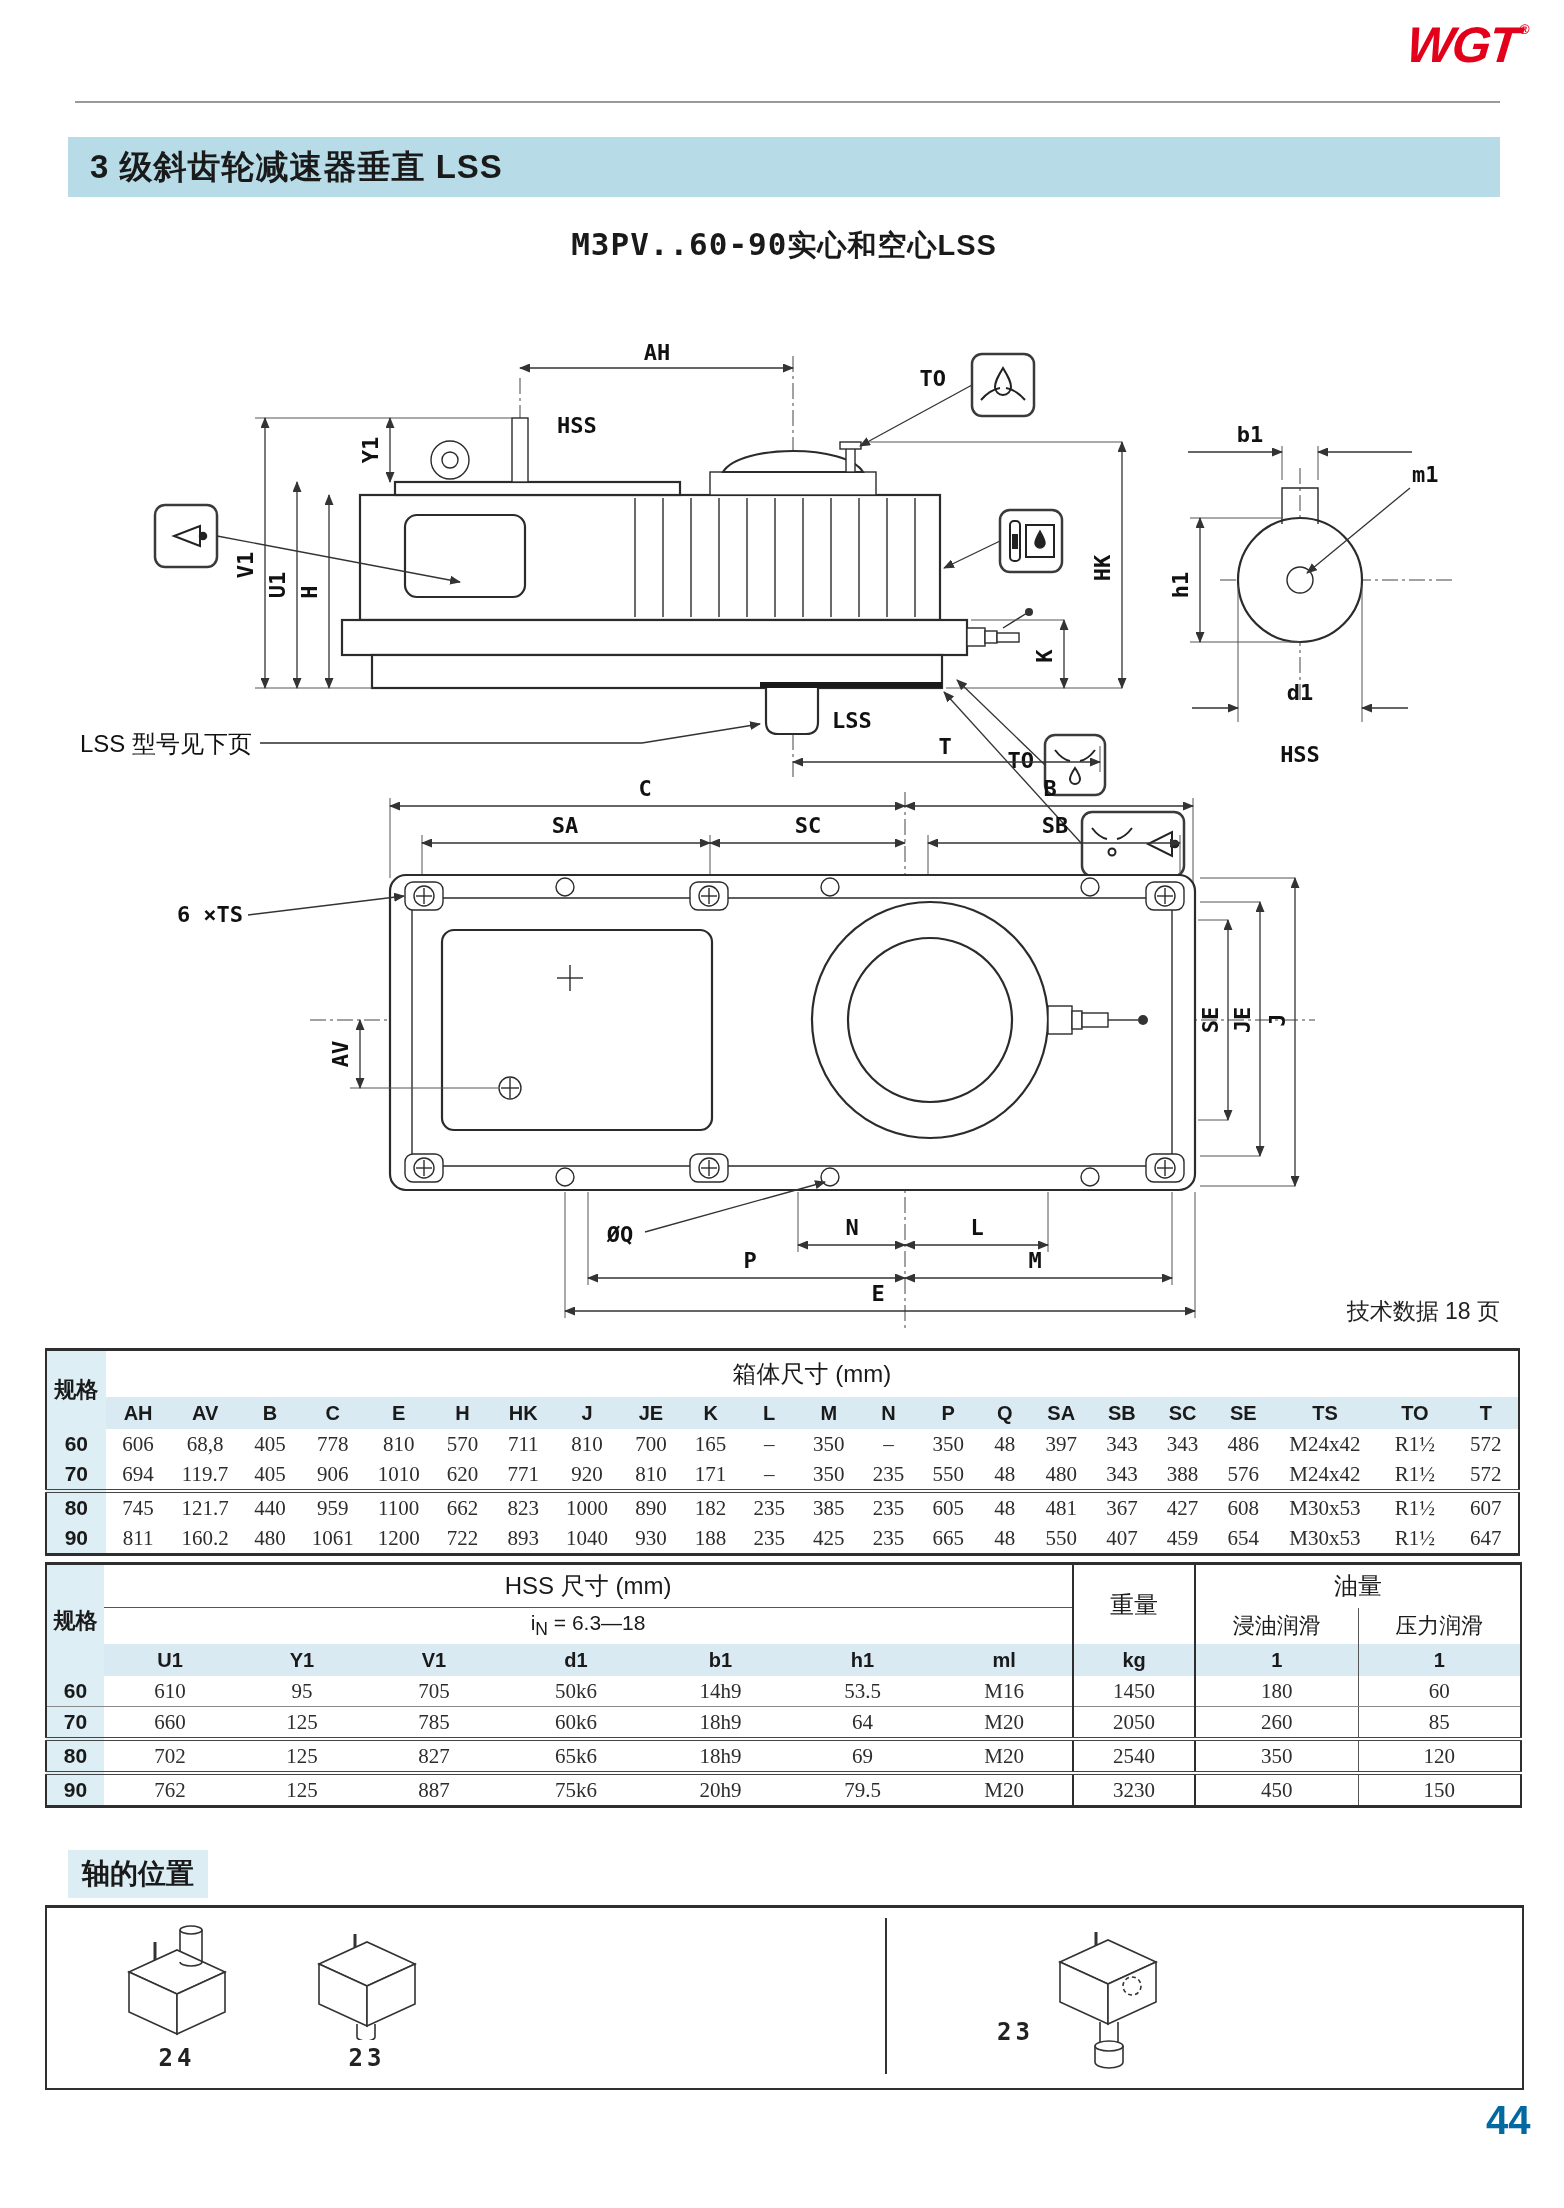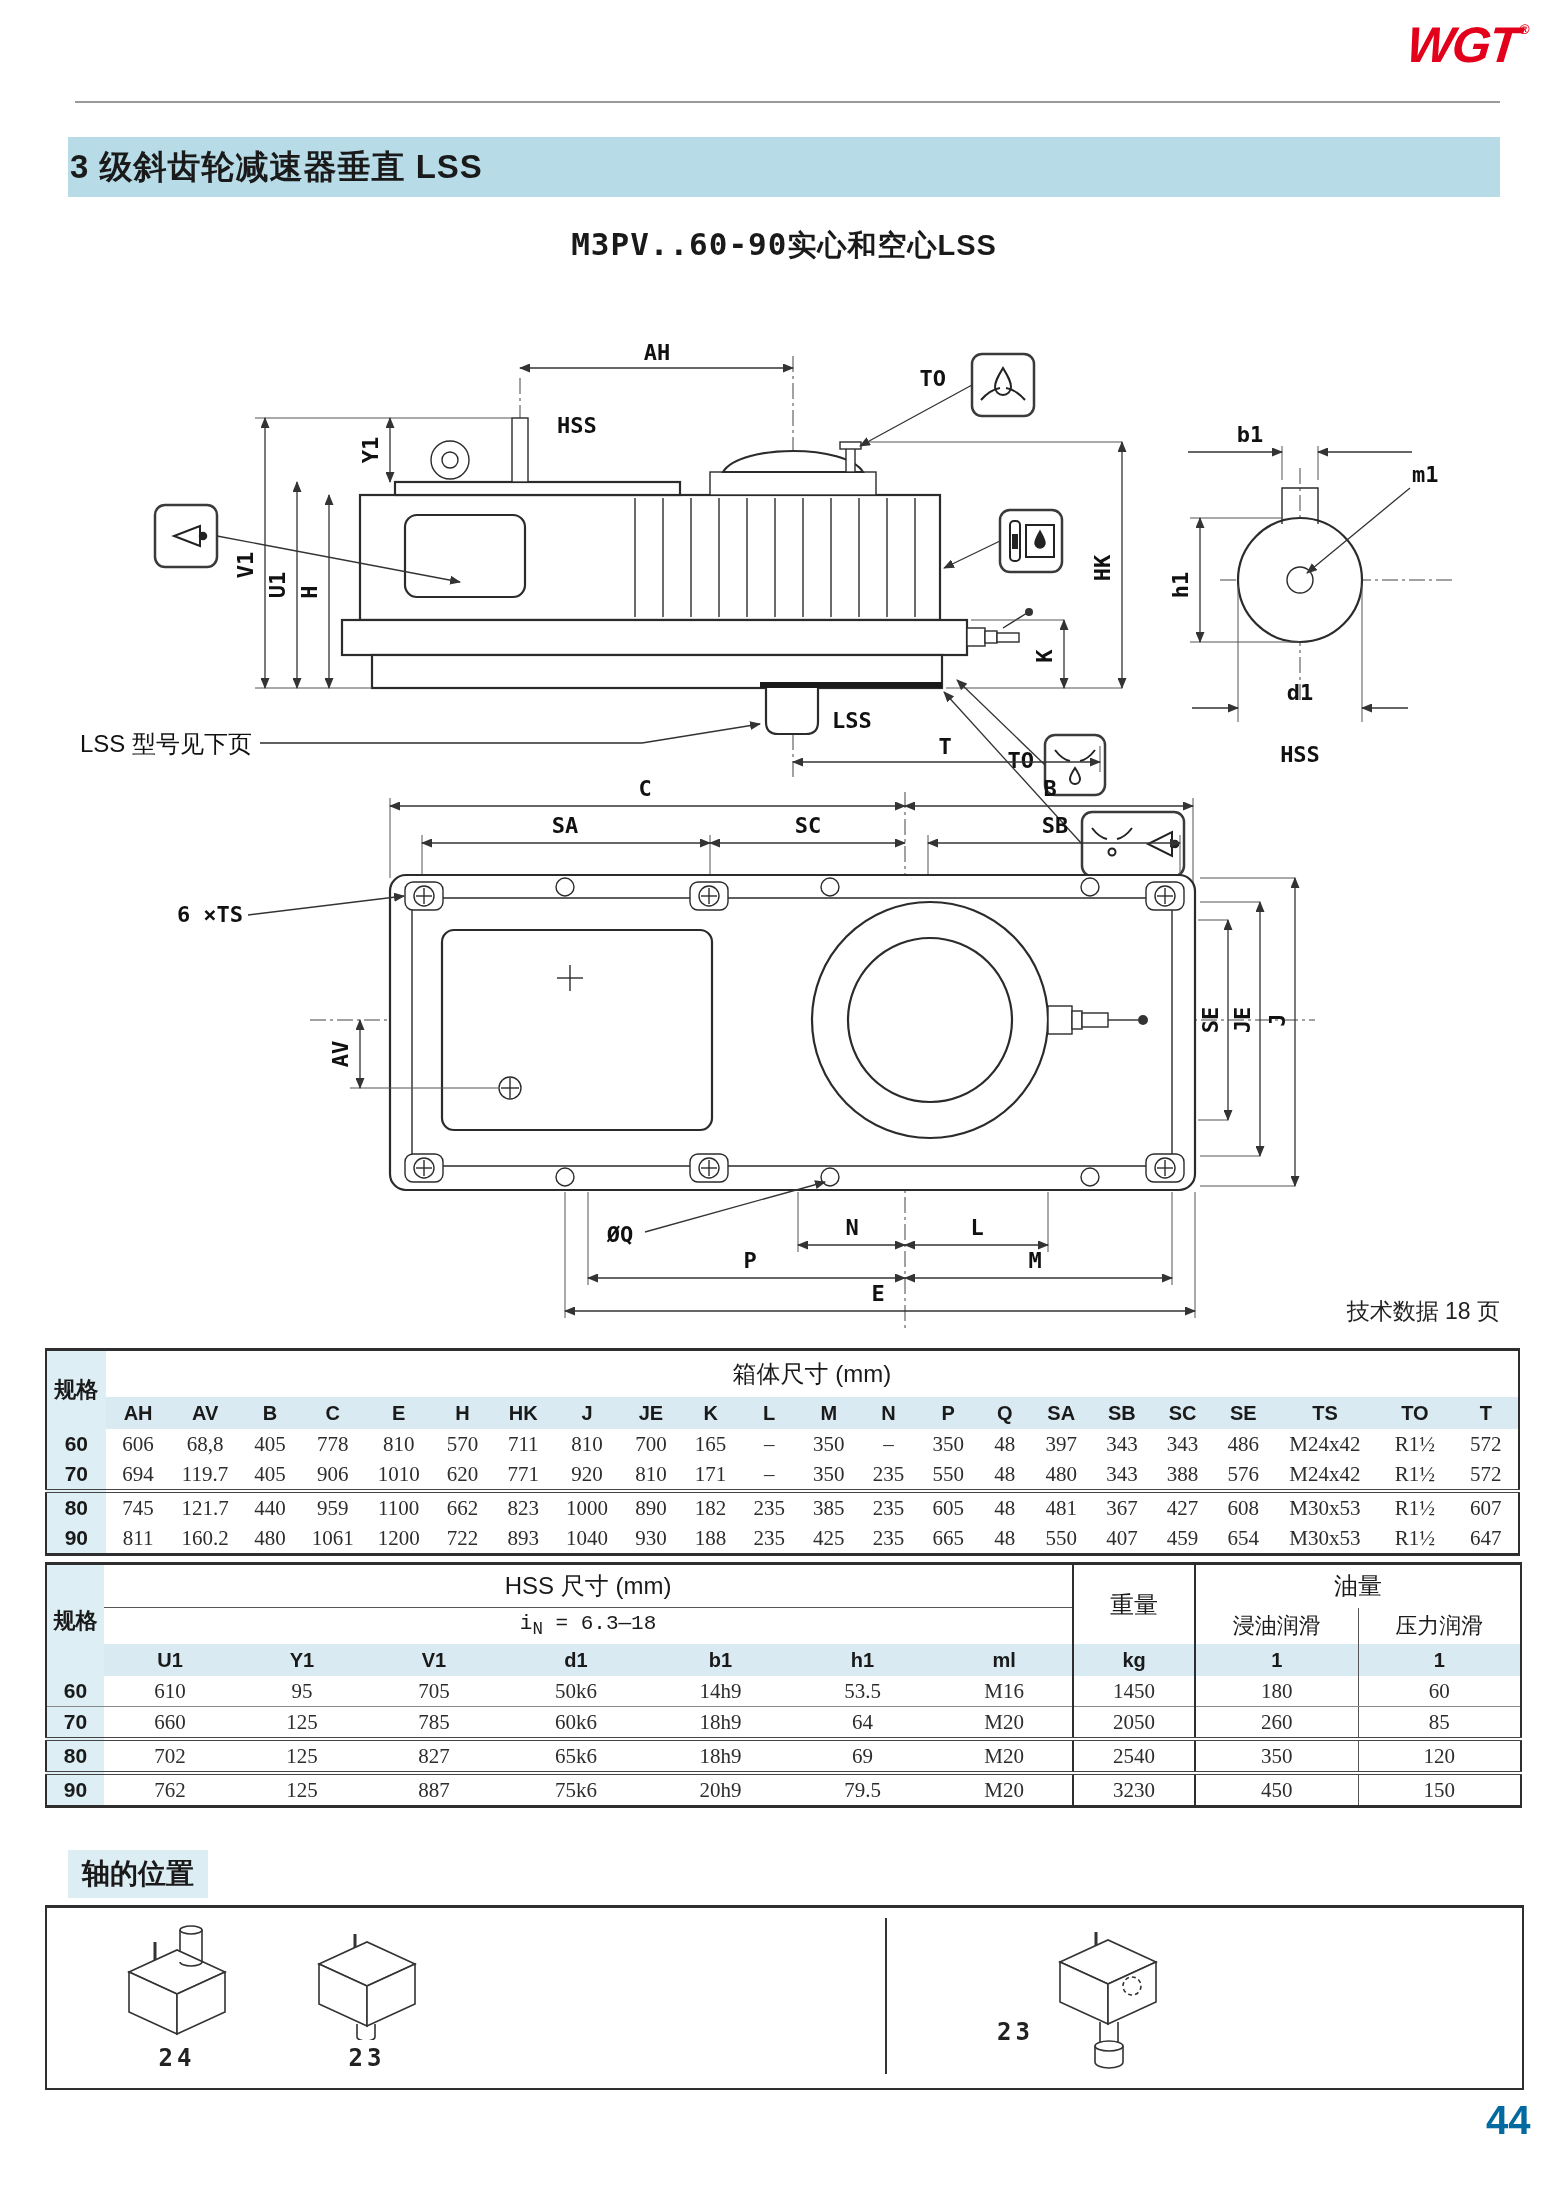--- a/index.html
+++ b/index.html
@@ -8,21 +8,21 @@
     background:#ffffff; overflow:hidden;
     font-family:"Liberation Sans", sans-serif; color:#1a1a1a;
   }
   
   .logo { position:absolute; top:16px; right:38px; font-weight:bold; font-style:italic;
           font-size:50px; letter-spacing:-2px; color:#e2001a; transform:skewX(-6deg); }
   .logo sup { font-size:14px; font-style:normal; vertical-align:28px; }
   .top-rule { position:absolute; left:75px; top:101px; width:1425px; height:2px; background:#9a9a9a; }
   .title-bar { position:absolute; left:68px; top:137px; width:1432px; height:60px;
                background:#b7dce8; display:flex; align-items:center; }
-  .title-bar .t { font-size:33px; font-weight:600; padding-left:2px; letter-spacing:1px; }
+  .title-bar .t { font-size:33px; font-weight:600; padding-left:22px; letter-spacing:1px; }
   .model-row { position:absolute; left:68px; top:226px; width:1432px; display:flex;
                justify-content:center; align-items:baseline; }
   .model-code { font-family:"DejaVu Sans Mono", monospace; font-size:31px; font-weight:600; letter-spacing:1px; }
   .solid-note { font-size:29px; font-weight:600; letter-spacing:1px; }
   .subtitle { position:absolute; left:68px; top:276px; background:#dcedf3; padding:6px 16px 8px 12px;
               font-size:29px; font-weight:600; display:inline-flex; gap:26px; align-items:baseline; }
   .subtitle .mono { font-family:"DejaVu Sans Mono", monospace; letter-spacing:1px; }
   
   .drawing { position:absolute; left:60px; top:330px; width:1460px; height:1010px; }
   .ol  { stroke:#2b2b2b; stroke-width:2.2; fill:none; }
@@ -49,21 +49,21 @@
   .band { background:#d9eaf2; }
   .tbl .title-cell { font-size:24px; height:46px; }
   .tbl .colhead { font:600 20px "Liberation Sans", sans-serif; height:32px; }
   .tbl .spec-head { font-size:22px; font-weight:600; }
   .tbl td { font-family:"Liberation Serif", serif; font-size:21px; color:#2d2d2d; height:30px; }
   .tbl .specv { font-size:21px; font-weight:600; }
   .t1 tr.dbl th, .t1 tr.dbl td { border-bottom:4px double #444; }
   .t2 tr.thin th, .t2 tr.thin td { border-bottom:1px solid #8a8a8a; }
   .t2 tr.dbl th, .t2 tr.dbl td { border-bottom:4px double #444; }
   .t2 .hss-title { font-size:24px; height:42px; border-bottom:1.5px solid #555; }
-  .t2 .ratio { font-size:21px; font-family:Liberation Mono, monospace; height:36px; }
+  .t2 .ratio { font-size:21px; font-family:Liberation Sans, sans-serif; height:36px; }
   .t2 .grp-head { font-size:24px; }
   .t2 .oil-sub { font-size:22px; }
   .t2 .bl { border-left:2px solid #2e2e2e; }
   .t2 .blthin { border-left:1.5px solid #555; }
   
   .axes-label { position:absolute; left:68px; top:1850px; background:#dcedf3; padding:5px 14px;
                 font-size:28px; font-weight:600; }
   .axes-box { position:absolute; left:45px; top:1905px; width:1475px; height:180px;
               border:2px solid #2f2f2f; border-top-width:3.5px; }
   .axes-divider { position:absolute; left:838px; top:10px; width:2px; height:156px; background:#333; }

